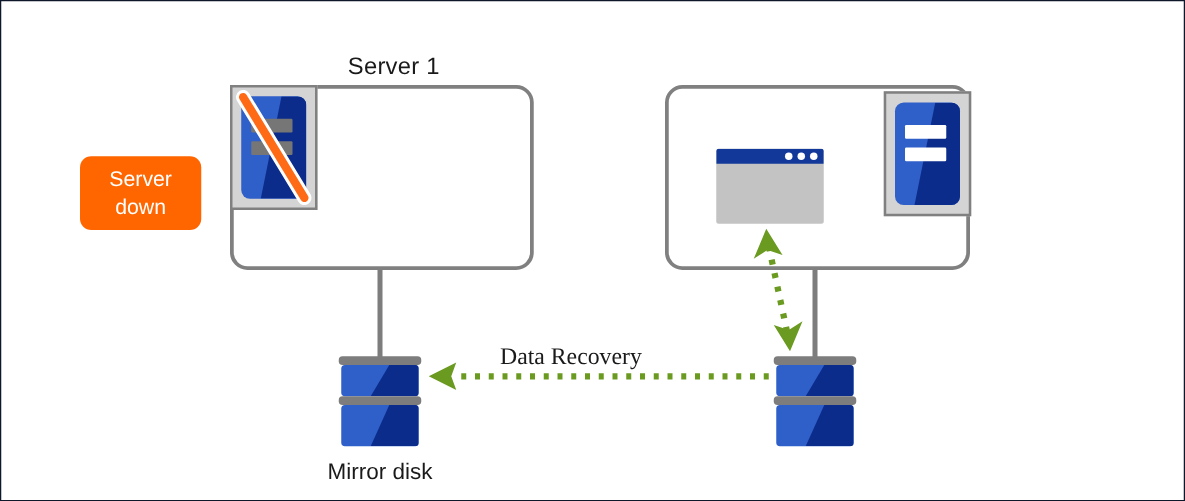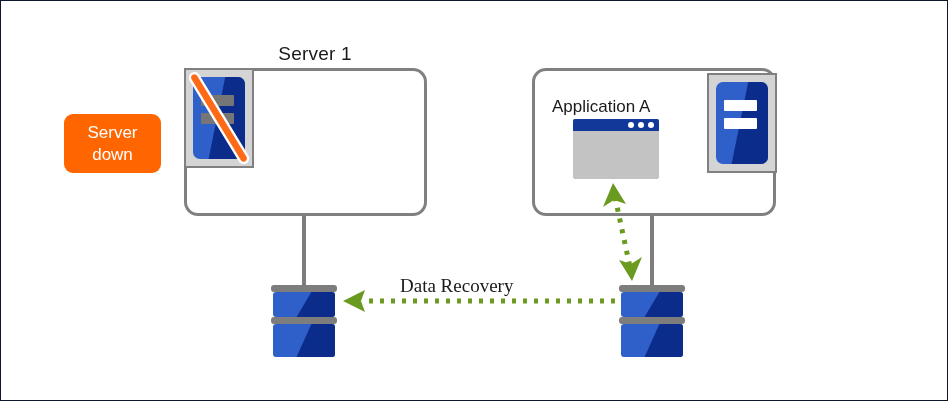--- a/index.html
+++ b/index.html
@@ -180,29 +180,28 @@
     <div class="srv-icon-body">
       <div class="srv-bar b1 bar-gray"></div>
       <div class="srv-bar b2 bar-gray"></div>
     </div>
     <svg class="srv-slash" viewBox="0 0 70 100" preserveAspectRatio="none">
       <line x1="9" y1="8" x2="61" y2="92" stroke="#ffffff" stroke-width="12" stroke-linecap="round"></line>
       <line x1="9" y1="8" x2="61" y2="92" stroke="#ff6a17" stroke-width="7" stroke-linecap="round"></line>
     </svg>
   </div>
 
-  <div class="abs down-badge" style="left:63px; top:113px; width:97px; height:59px;">
+  <div class="abs down-badge" style="left:63px; top:124px; width:97px; height:59px;">
     <span>Server</span>
     <span>down</span>
   </div>
 
 
   <div class="abs server-box" style="left:531px; top:67px; width:244px; height:148px;"></div>
 
-  <div class="abs app-label" style="left:551px; top:96px;">Application  A</div>
 
   <div class="abs app-win" style="left:572px; top:118px; width:86px; height:60px;">
     <div class="app-win-titlebar">
       <span class="app-dot"></span>
       <span class="app-dot"></span>
       <span class="app-dot"></span>
     </div>
   </div>
 
   <div class="abs srv-icon-frame" style="left:706px; top:72px; width:70px; height:100px;">
@@ -216,20 +215,21 @@
 
   <div class="abs stem" style="left:649px; top:215px; width:4px; height:72px;"></div>
 
   <div class="abs disk" style="left:270px; top:284px; width:66px; height:72px;">
     <div class="disk-plate" style="top:0px;"></div>
     <div class="disk-block" style="top:7px; height:25px;"></div>
     <div class="disk-plate" style="top:32px;"></div>
     <div class="disk-block" style="top:39px; height:33px;"></div>
   </div>
 
+  <div class="abs plain-label" style="left:223px; top:366px; width:160px;">Mirror disk</div>
 
   <div class="abs disk" style="left:618px; top:284px; width:66px; height:72px;">
     <div class="disk-plate" style="top:0px;"></div>
     <div class="disk-block" style="top:7px; height:25px;"></div>
     <div class="disk-plate" style="top:32px;"></div>
     <div class="disk-block" style="top:39px; height:33px;"></div>
   </div>
 
   <div class="abs recovery-label" style="left:399px; top:274px;font-family:Liberation Serif, serif;">Data Recovery</div>
 

